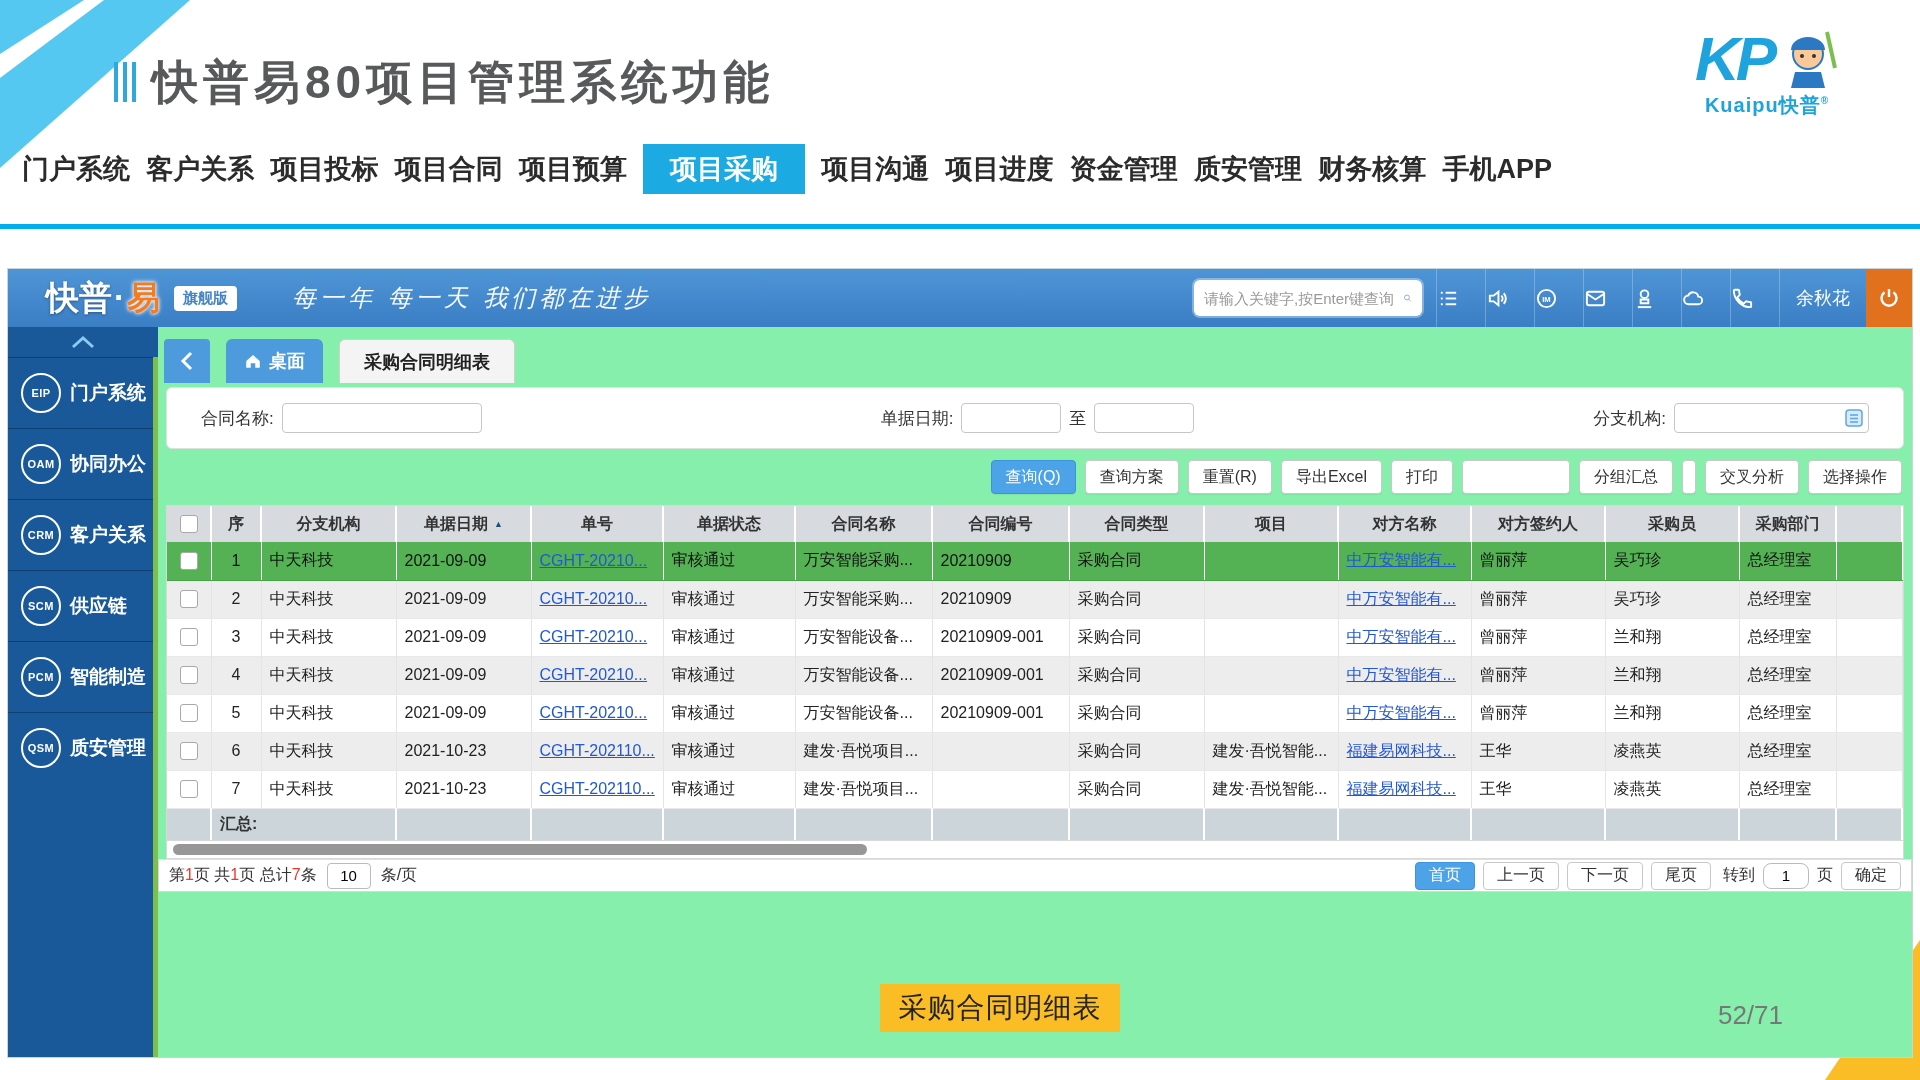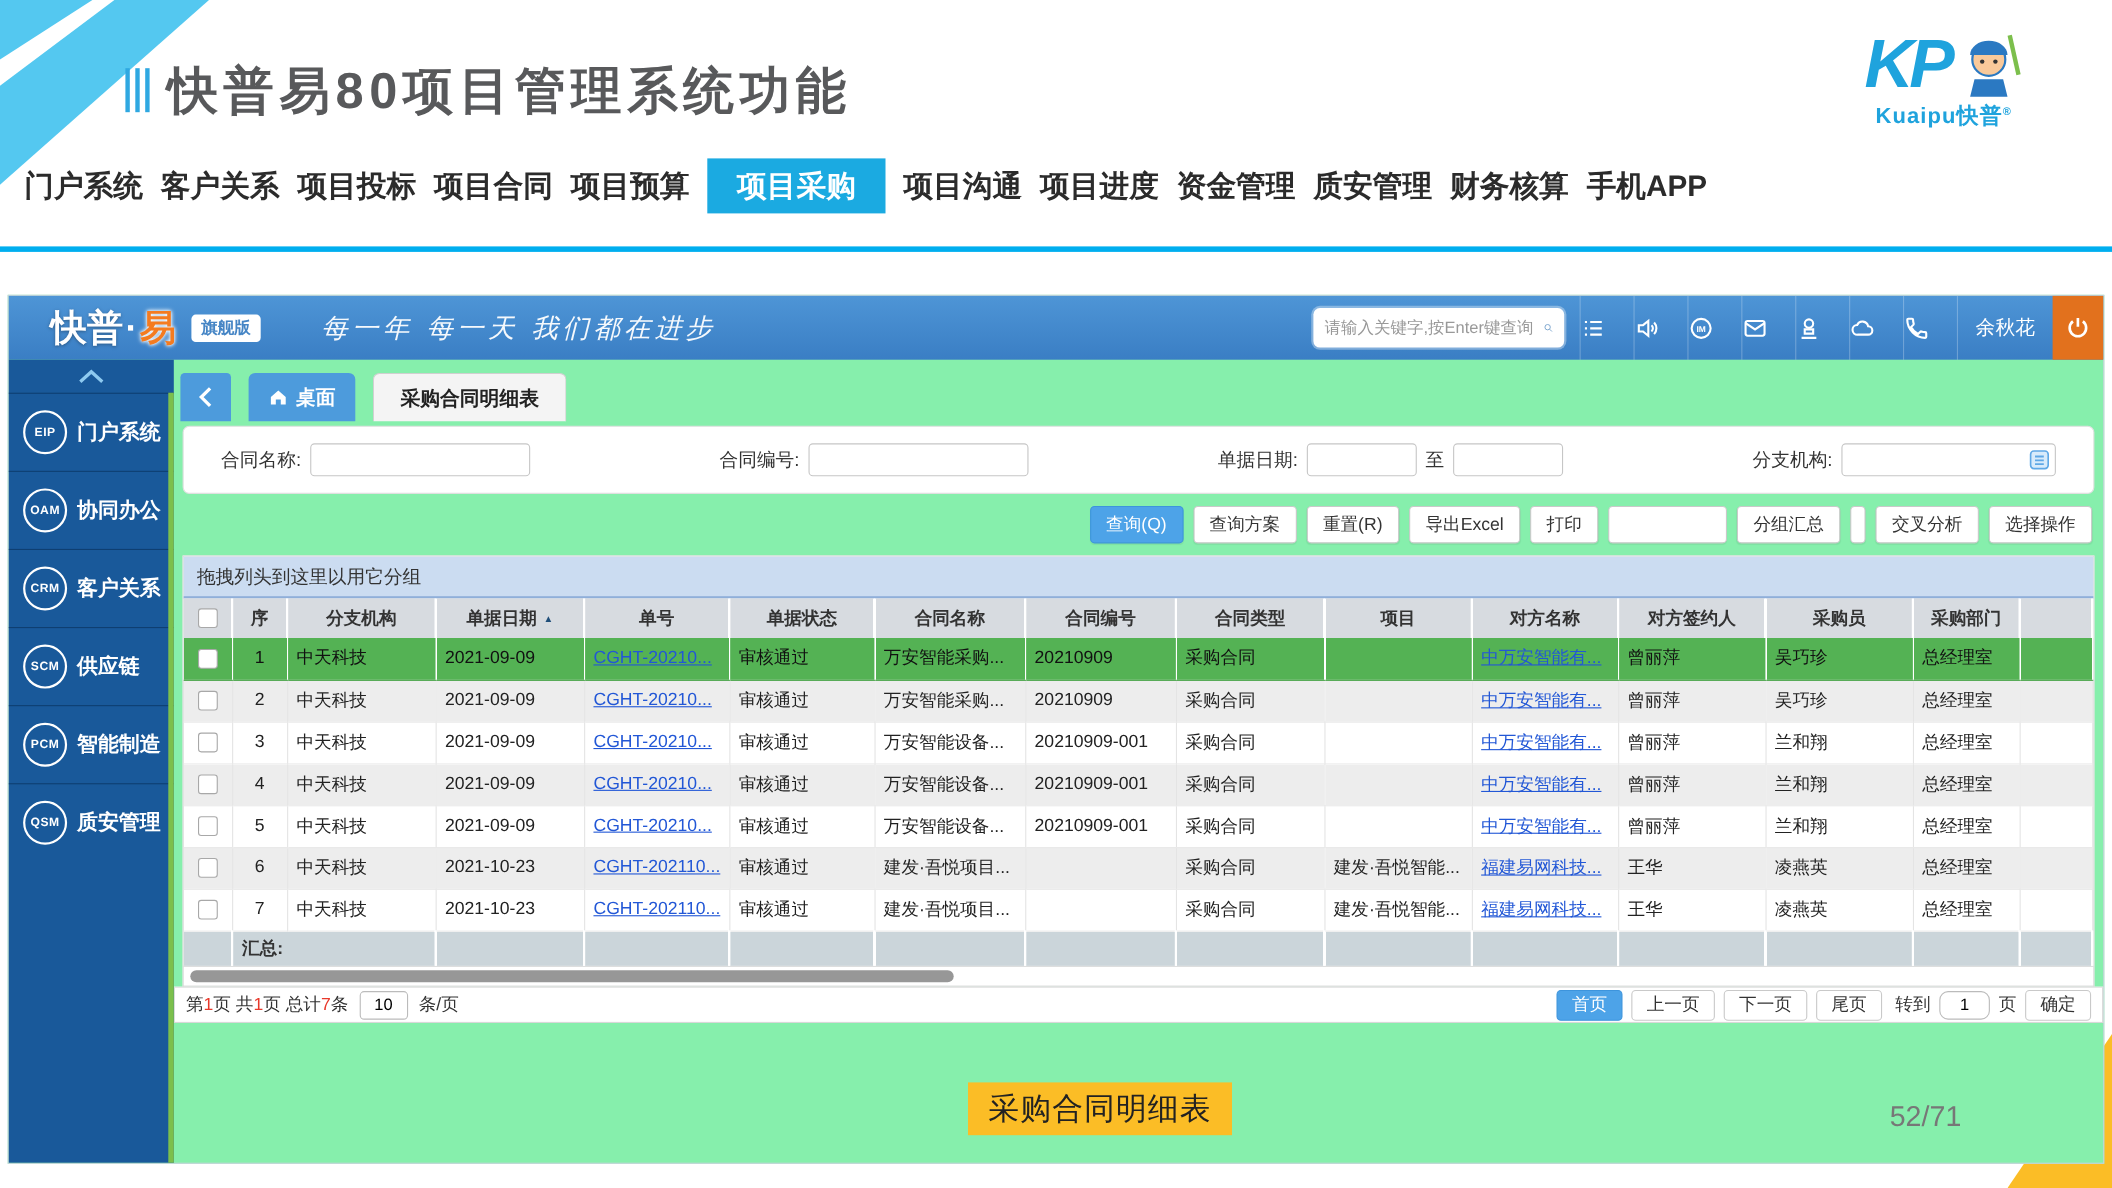--- a/index.html
+++ b/index.html
@@ -296,24 +296,20 @@
             <span>采购合同明细表</span>
           </div>
       </div>
 
       <div class="filter-card">
         <div class="f-group">
             <span>合同名称:</span>
             <input class="f-input w200" style="">
           </div>
         <div class="f-group">
-            <span>合同编号:</span>
-            <input class="f-input w200" style="">
-          </div>
-        <div class="f-group">
           <span>单据日期:</span>
           <input class="f-input w100" style="">
           <span>至</span>
           <input class="f-input w100" style="">
         </div>
         <div class="f-group">
           <span>分支机构:</span>
           <span class="branch-wrap">
             <input class="f-input" style="">
             <svg class="branch-icon" width="20" height="20" viewBox="0 0 20 20">
@@ -333,23 +329,20 @@
           <button class="tb-btn">导出Excel</button>
           <button class="tb-btn">打印</button>
           <button class="tb-btn empty-wide"></button>
           <button class="tb-btn">分组汇总</button>
           <button class="tb-btn empty-narrow"></button>
           <button class="tb-btn">交叉分析</button>
           <button class="tb-btn">选择操作</button>
         </div>
 
       <div class="grid-wrap">
-        <div class="group-bar">
-            <span>拖拽列头到这里以用它分组</span>
-          </div>
         <table>
           <colgroup>
               <col style="width: 44px;">
               <col style="width: 50px;">
               <col style="width: 135px;">
               <col style="width: 135px;">
               <col style="width: 132px;">
               <col style="width: 132px;">
               <col style="width: 137px;">
               <col style="width: 137px;">

